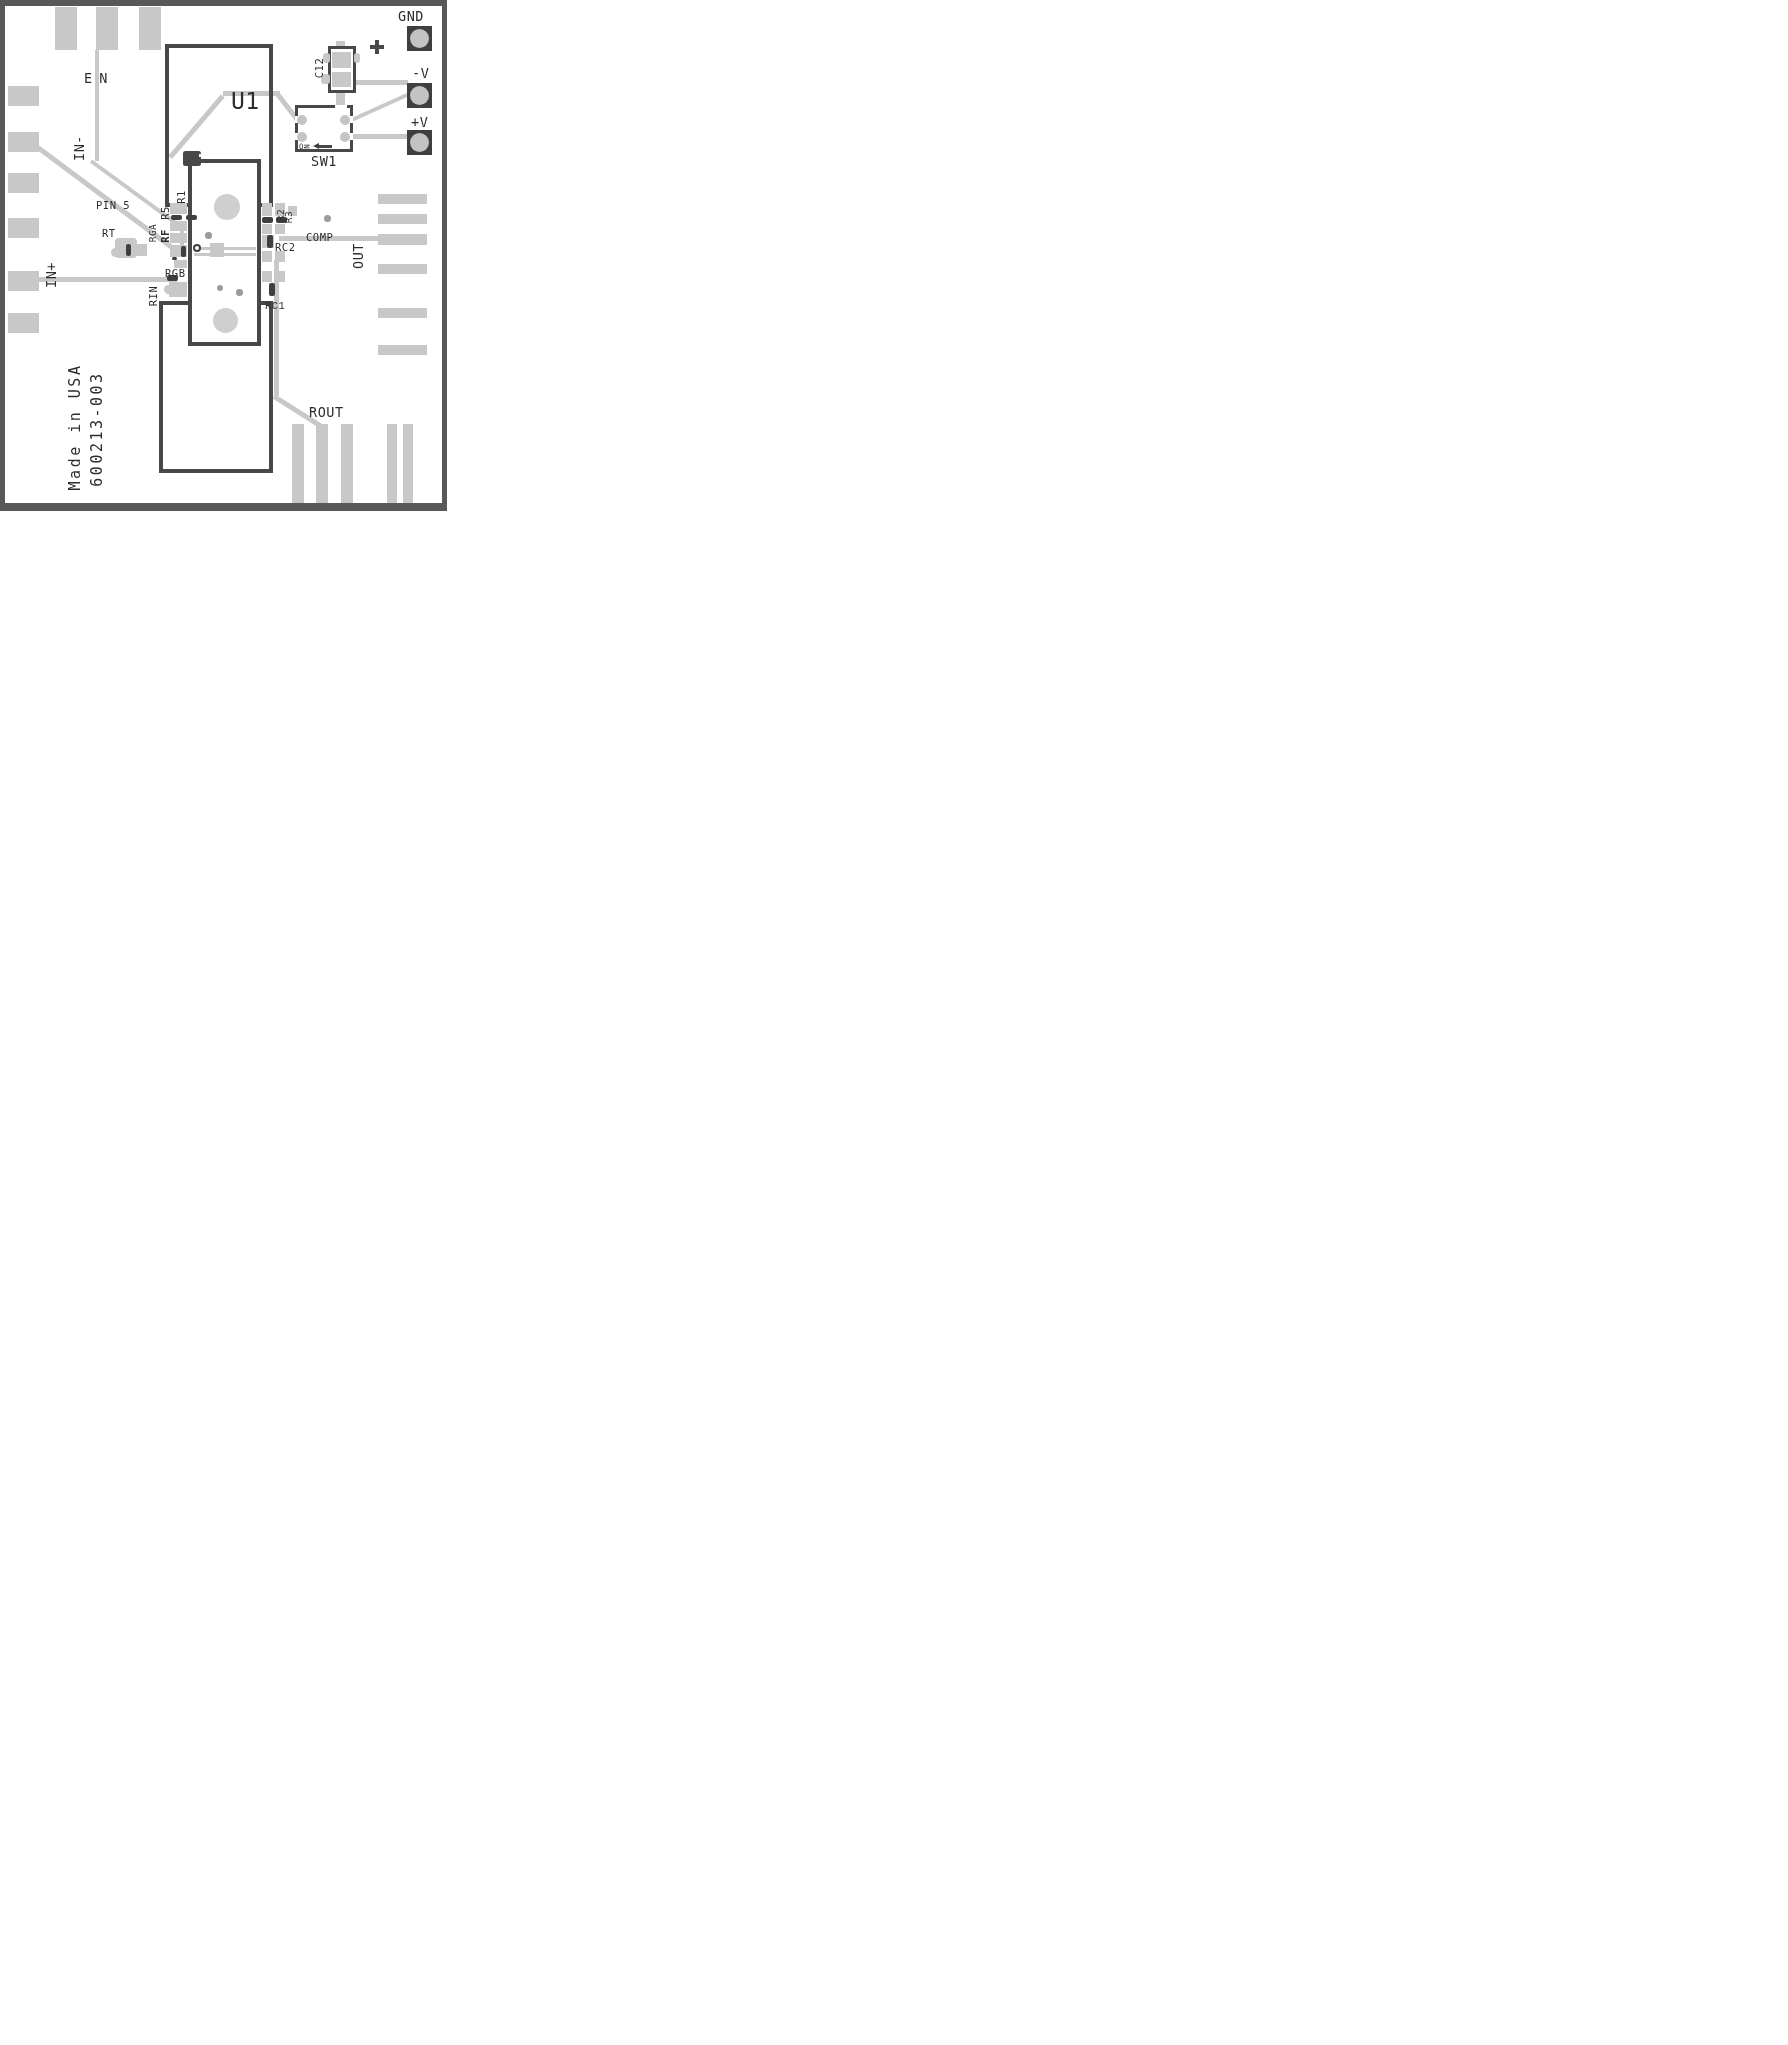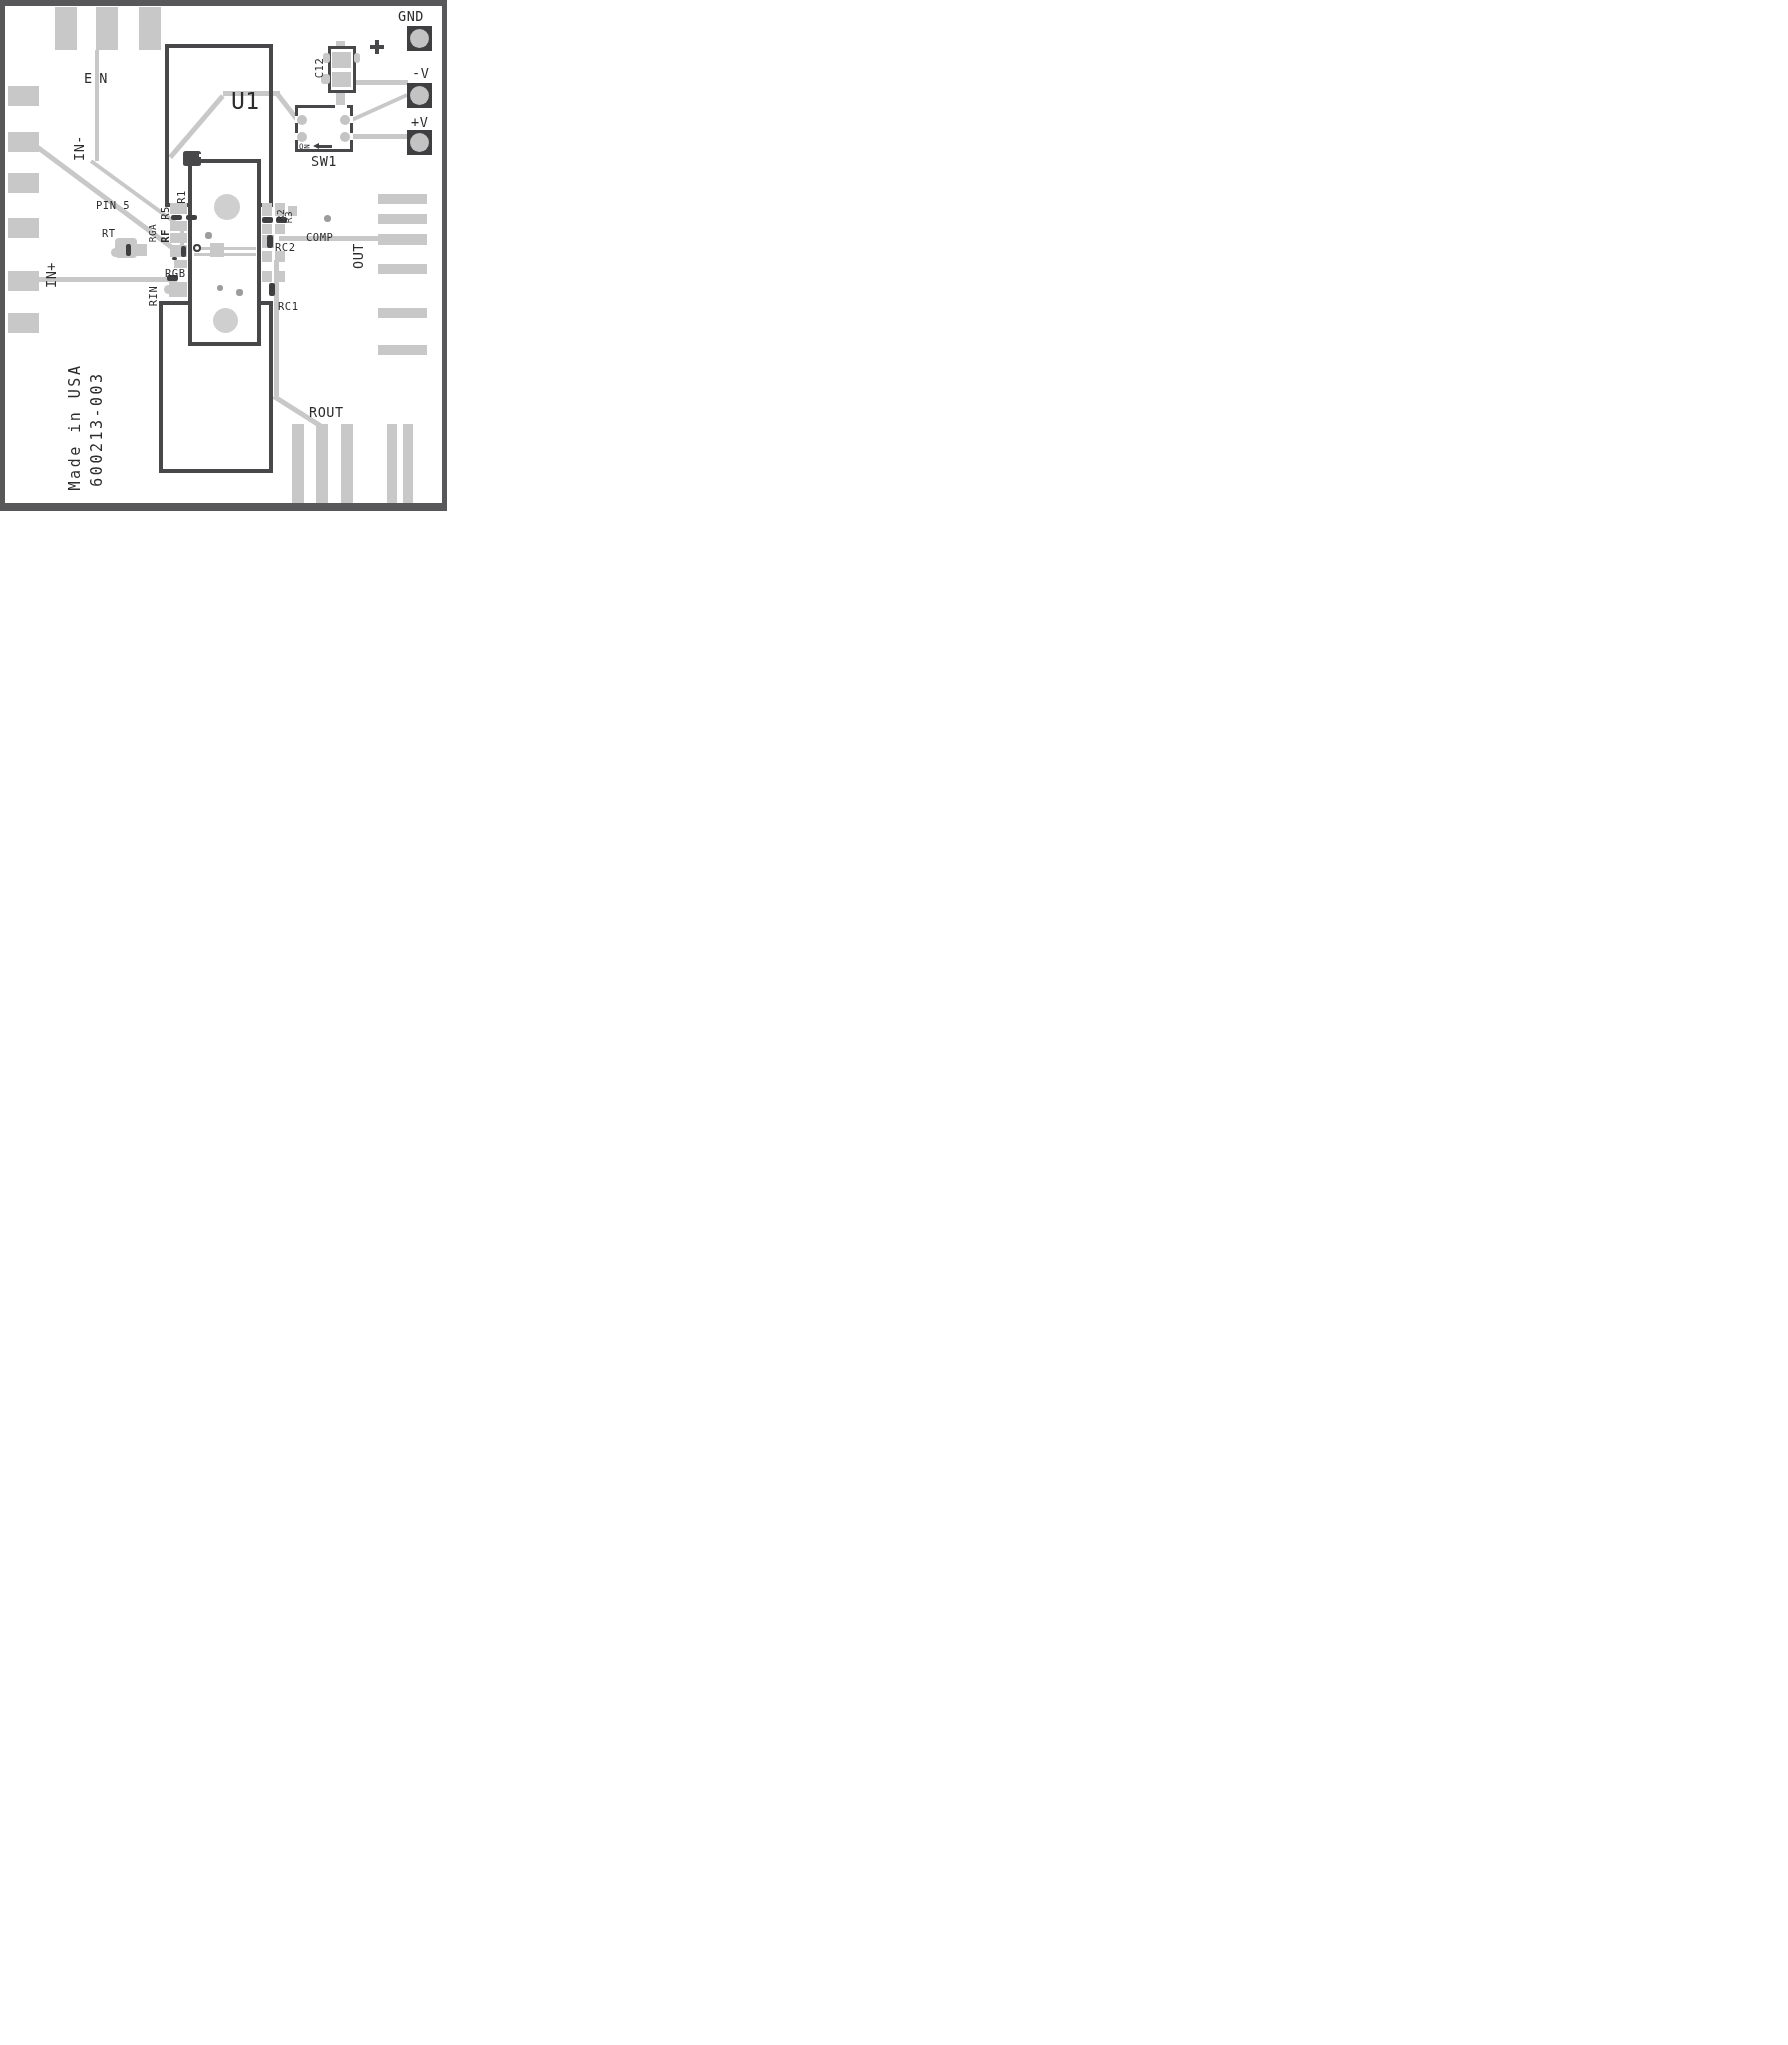--- a/index.html
+++ b/index.html
@@ -190,19 +190,19 @@
   <div class="vlbl small" style="left:165px;top:213px;">R5</div>
   <div class="vlbl tiny" style="left:153px;top:233px;">RGA</div>
   <div class="vlbl small bold" style="left:165px;top:236px;">RF</div>
   <div class="lbl small" style="left:102px;top:228px;">RT</div>
   <div class="lbl small" style="left:165px;top:268px;">RGB</div>
   <div class="vlbl small" style="left:153px;top:296px;">RIN</div>
   <div class="vlbl tiny" style="left:281px;top:215px;">R2</div>
   <div class="vlbl tiny" style="left:289px;top:217px;">R3</div>
   <div class="lbl small" style="left:306px;top:232px;">COMP</div>
   <div class="lbl small" style="left:275px;top:242px;">RC2</div>
-  <div class="lbl small" style="left:278px;top:301px;">RC1</div>
+  <div class="lbl small" style="left:265px;top:301px;font-family:Liberation Mono, monospace;">RC1</div>
 
   <div class="vlbl" style="left:75px;top:427px;font-size:15px;letter-spacing:2.5px;">Made in USA</div>
   <div class="vlbl" style="left:97px;top:429px;font-size:15px;letter-spacing:2.5px;">600213-003</div>
 
 </div>
 
 
 </body></html>

